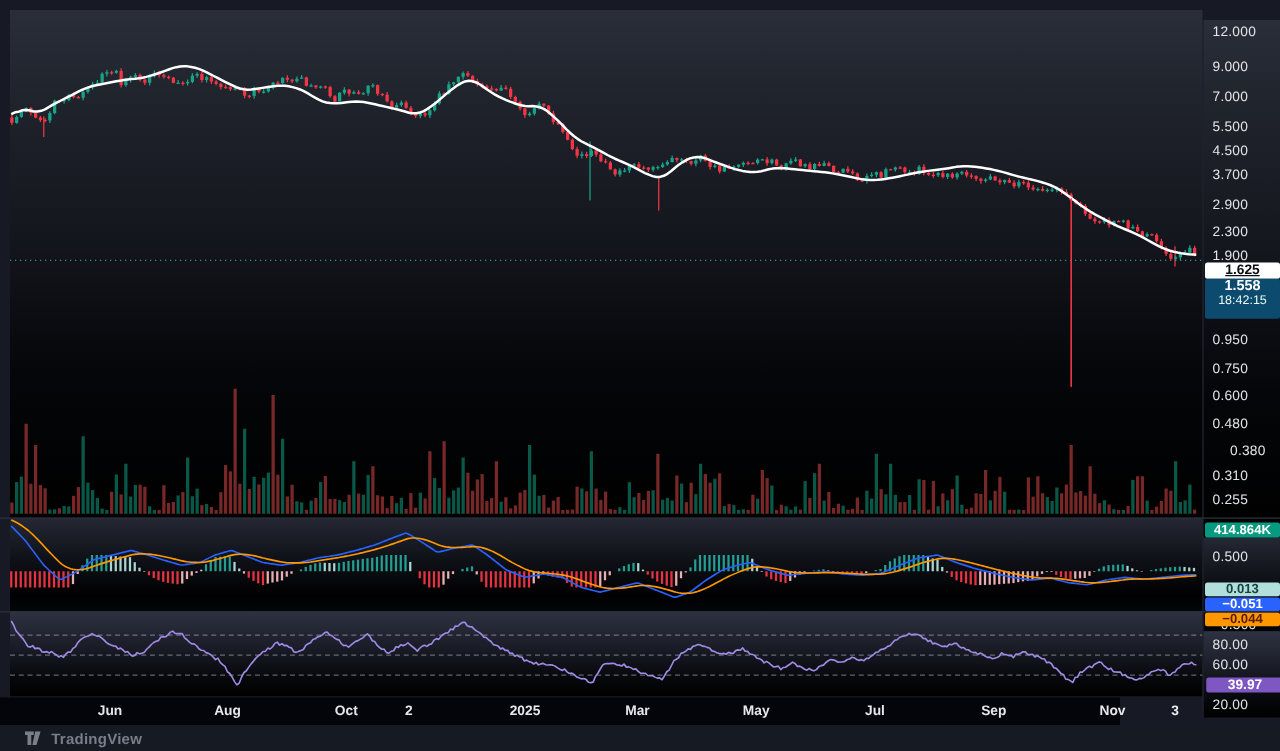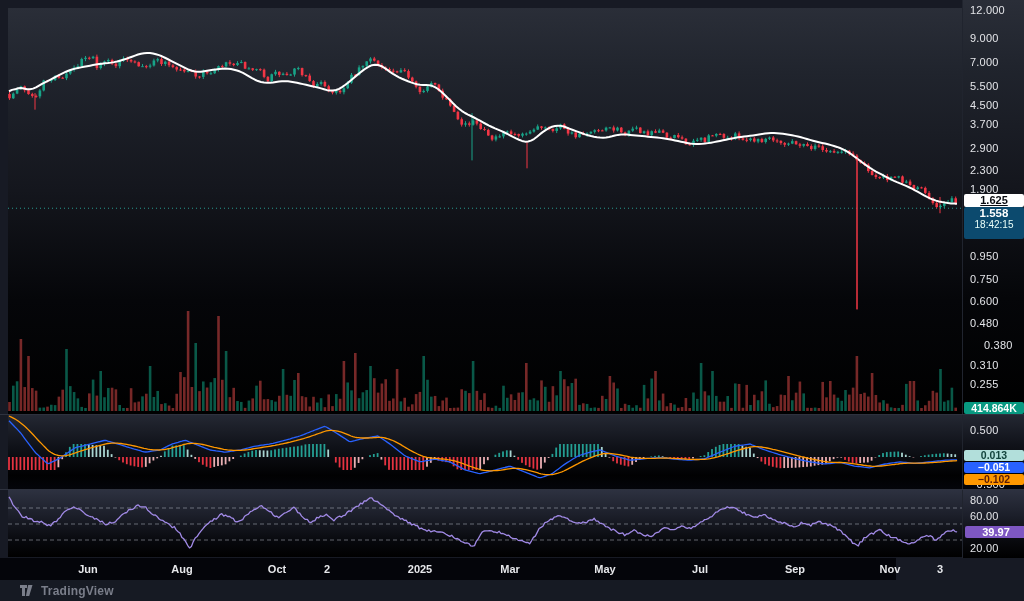--- a/index.html
+++ b/index.html
@@ -5,21 +5,21 @@
   html,body{margin:0;padding:0;background:#171a24;}
   *{box-sizing:border-box;}
   .stage{position:relative;width:1024px;height:601px;background:#171a24;overflow:hidden;
          font-family:"Liberation Sans",sans-serif;-webkit-font-smoothing:antialiased;}
   .pane{position:absolute;left:8px;width:954px;}
   .pane-price{top:8px;height:406px;background:linear-gradient(180deg,#2a2e38 0%,#20242d 16%,#14161d 45%,#050609 72%,#000 100%);}
   .pane-macd{top:415px;height:74px;background:linear-gradient(180deg,#242833 0%,#101219 42%,#010102 82%,#04050a 100%);}
   .pane-rsi{top:489px;height:68px;background:linear-gradient(180deg,#2e3241 0%,#1c1f2a 38%,#07080c 78%,#000 100%);}
   svg.layer{position:absolute;overflow:visible;}
   .sep{position:absolute;left:0;width:1024px;height:1px;background:#2e323e;z-index:4;}
-  .axis-col{position:absolute;left:962px;top:0;width:62px;height:558px;z-index:3;border-left:1px solid #20242e;}
+  .axis-col{position:absolute;left:962px;top:16px;width:62px;height:558px;z-index:3;border-left:1px solid #20242e;}
   .axis-seg{position:absolute;left:0;width:62px;}
   .axis-seg-price{top:0;height:414px;background:linear-gradient(180deg,#2a2e38 0%,#20242d 16%,#14161d 45%,#050609 72%,#000 100%);}
   .axis-seg-macd{top:414px;height:75px;background:linear-gradient(180deg,#242833 0%,#101219 42%,#010102 82%,#04050a 100%);}
   .axis-seg-rsi{top:489px;height:69px;background:linear-gradient(180deg,#2e3241 0%,#1c1f2a 38%,#07080c 78%,#000 100%);}
   .tick{position:absolute;left:7px;font-size:11px;color:#e4e5e9;letter-spacing:.2px;white-space:nowrap;}
   .tag{position:absolute;left:1px;width:60px;border-radius:2px;font-size:11px;font-weight:700;
        text-align:center;line-height:12px;padding:0;z-index:5;}
   .tag-ma{background:#ffffff;color:#0b0d12;height:13px;line-height:13px;}
   .tag-price{background:#0c4a6e;color:#fff;height:32px;}
   .tag-price .v{display:block;line-height:13px;font-size:11.5px;}
@@ -1095,21 +1095,21 @@
       </div>
 
     <div class="tag tag-ma" id="tag-ma" style="top: 194.157px; text-decoration: underline;">1.625</div>
     <div class="tag tag-price" id="tag-price" style="top: 207.246px;">
       <span class="v">1.558</span>
       <span class="cd">18:42:15</span>
     </div>
     <div class="tag tag-vol" id="tag-vol" style="top:402px">414.864K</div>
     <div class="tag tag-hist" style="top:450px">0.013</div>
     <div class="tag tag-macd" style="top:462px">−0.051</div>
-    <div class="tag tag-sig" style="top:474px">−0.102</div>
+    <div class="tag tag-sig" style="top:474px">−0.044</div>
     <div class="tag tag-rsi" id="tag-rsi" style="top: 526.024px;">39.97</div>
   </div>
 
   <div class="time-axis" id="time-axis">
       <div class="tlabel" style="left: 88px;">Jun</div>
       <div class="tlabel" style="left: 182px;">Aug</div>
       <div class="tlabel" style="left: 277px;">Oct</div>
       <div class="tlabel" style="left: 327px;">2</div>
       <div class="tlabel" style="left: 420px;">2025</div>
       <div class="tlabel" style="left: 510px;">Mar</div>

